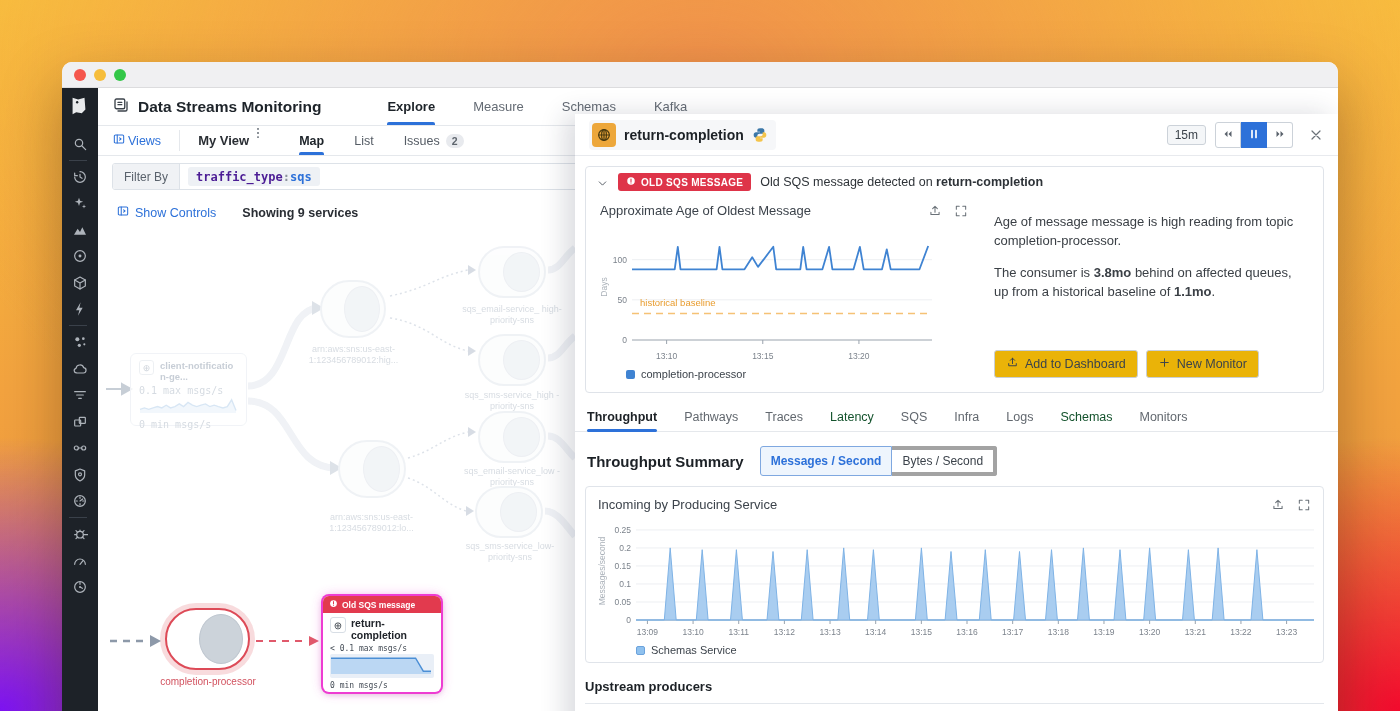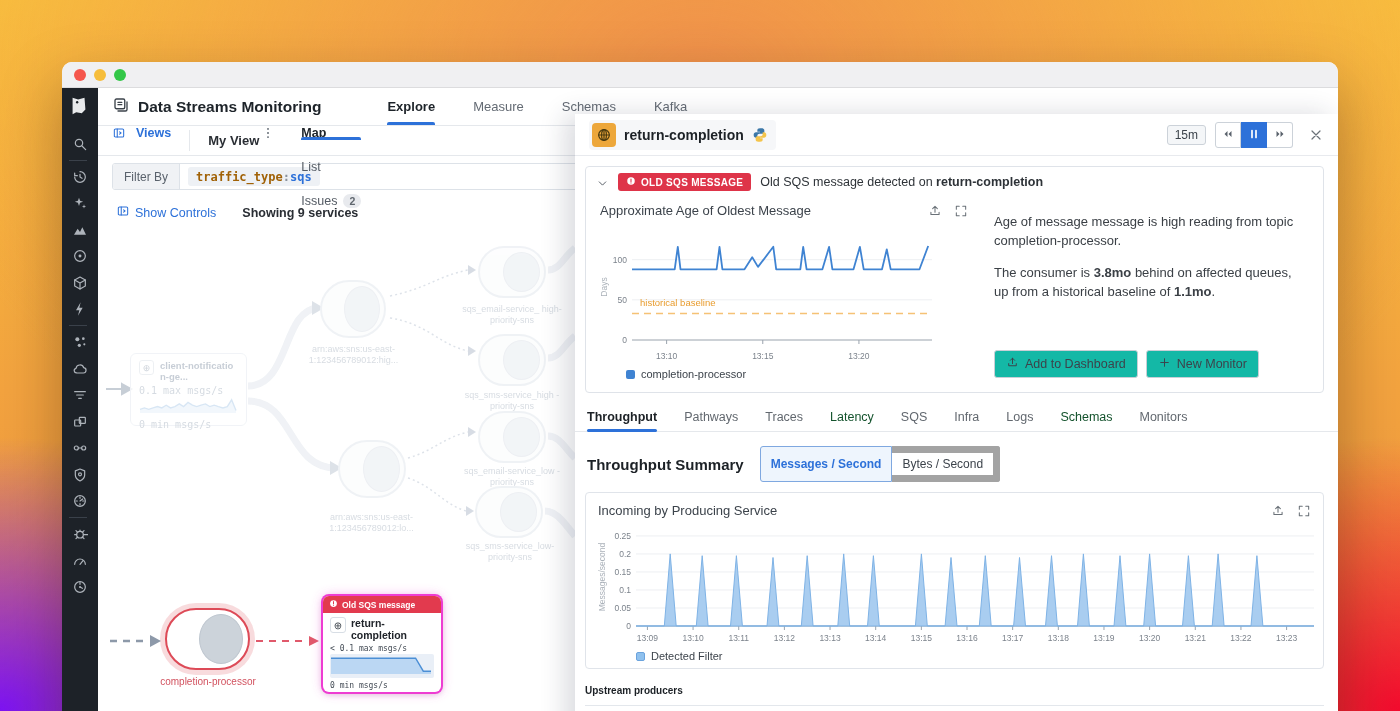--- a/index.html
+++ b/index.html
@@ -40,36 +40,36 @@
   .app-header { height:38px; display:flex; align-items:stretch; border-bottom:1px solid #e5e8ec; padding-left:14px; }
   .app-title { display:flex; align-items:center; gap:8px; font-size:15.5px; font-weight:700; color:#1d2329; }
   .app-title svg { width:18px; height:18px; color:#3c434b; }
   .app-tabs { display:flex; margin-left:66px; gap:38px; }
   .app-tab { display:flex; align-items:center; font-size:13px; color:#646b74; position:relative; cursor:pointer; white-space:nowrap; }
   .app-tab.active { color:#1d2329; font-weight:700; }
   .app-tab.active::after { content:""; position:absolute; left:0; right:0; bottom:0; height:3px; background:#2d71d9; border-radius:2px 2px 0 0; }
 
   
   .view-bar { height:30px; display:flex; align-items:stretch; border-bottom:1px solid #e5e8ec; padding-left:14px; font-size:12.5px; }
-  .views-btn { display:flex; gap:10px; color:#2d71d9; font-weight:700; cursor:pointer; }
+  .views-btn { display:flex; align-items:center; gap:2px; color:#2d71d9; font-weight:400; cursor:pointer; }
   .views-btn svg { width:14px; height:14px; }
   .vdiv { width:1px; background:#e5e8ec; margin:4px 18px; }
   .myview { display:flex; align-items:center; gap:6px; color:#2a2e34; font-weight:600; font-size:13px; cursor:pointer; }
   .kebab { color:#5a626c; width:14px; height:14px; margin-left:2px; cursor:pointer; }
-  .view-tabs { display:flex; margin-left:26px; gap:20px;flex-direction:column; }
+  .view-tabs { display:flex; margin-left:34px; gap:30px; }
   .view-tab { display:flex; align-items:center; gap:6px; color:#555c65; position:relative; cursor:pointer; }
   .view-tab.active { color:#1d2329; font-weight:700; }
   .view-tab.active::after { content:""; position:absolute; left:0; right:0; bottom:0; height:3px; background:#2d71d9; border-radius:2px 2px 0 0; }
   .badge-pill { background:#e8eaee; color:#5f666e; border-radius:8px; font-size:10.5px; padding:1px 6px; font-weight:600; }
 
   
   .filter-bar { margin:7px 14px 6px 14px; height:27px; border:1px solid #dde2e8; border-radius:3px; display:flex; align-items:stretch; background:#fff; width:1205px; }
   .filter-label { background:#f0f2f5; border-right:1px solid #dde2e8; display:flex; align-items:center; padding:0 11px; font-size:12px; color:#5a626c; border-radius:2px 0 0 2px; }
   .filter-token { display:flex; align-items:center; margin:3px 0 3px 8px; padding:0 8px; background:#eef1f5; border-radius:3px; font-family:"DejaVu Sans Mono", monospace; font-size:12px; }
-  .ft-key { color:#a16207; font-weight:700; } .ft-colon { color:#8a929c; font-weight:700; } .ft-val { color:#2d71d9; font-weight:700; }
+  .ft-key { color:#4c1d95; font-weight:700; } .ft-colon { color:#8a929c; font-weight:700; } .ft-val { color:#2d71d9; font-weight:700; }
 
   
   .map-area { position:relative; height:570px; width:477px; overflow:visible; }
   .map-controls { display:flex; align-items:center; gap:26px; padding:8px 0 0 18px; font-size:12.5px; }
   .show-controls { display:flex; align-items:center; gap:5px; color:#2d71d9; font-weight:400; cursor:pointer; }
   .show-controls svg { width:14px; height:14px; }
   .showing { color:#2a2e34; font-weight:700; }
   .map-canvas { position:absolute; left:0; top:0; width:477px; height:570px; }
   .fadegroup { position:absolute; inset:0; opacity:.55; }
   .edges { position:absolute; inset:0; width:477px; height:570px; }
@@ -133,39 +133,39 @@
   .chart-title-row { display:flex; align-items:center; padding:4px 2px 2px; }
   .chart-title { font-size:13px; color:#3c434b; }
   .chart-icons { margin-left:auto; display:flex; gap:12px; color:#6a7178; }
   .chart-icons span { width:14px; height:14px; cursor:pointer; display:inline-flex; }
   .chart-icons svg { width:14px; height:14px; }
   .legend { display:flex; align-items:center; gap:6px; font-size:11px; color:#3c434b; padding:2px 0 0 28px; }
   .legend .sw { width:9px; height:9px; border-radius:2px; }
   .text-col { flex:1; padding:14px 4px 0 24px; display:flex; flex-direction:column; }
   .text-col p { font-size:13px; color:#3b4046; line-height:1.45; margin-bottom:13px; }
   .action-row { margin-top:auto; display:flex; gap:8px; padding-bottom:2px; }
-  .act-btn { display:flex; align-items:center; gap:6px; border:1px solid #c9cfd6; border-radius:3px; background:#14b8a6; padding:5px 11px; font-size:12.5px; color:#3c434b; cursor:pointer; font-family:inherit; }
+  .act-btn { display:flex; align-items:center; gap:6px; border:1px solid #c9cfd6; border-radius:3px; background:#eab308; padding:5px 11px; font-size:12.5px; color:#3c434b; cursor:pointer; font-family:inherit; }
   .act-btn svg { width:13px; height:13px; }
 
   .panel-tabs { display:flex; gap:27px; padding:0 12px; border-bottom:1px solid #e5e8ec; margin-top:10px; height:29px; }
   .ptab { font-size:12.5px; color:#62686f; position:relative; display:flex; align-items:center; cursor:pointer; }
   .ptab.active { color:#1c2126; font-weight:700; }
   .ptab.active::after { content:""; position:absolute; left:0; right:0; bottom:-1px; height:3px; background:#2d71d9; border-radius:2px; }
   .ptab.muted { color:#14532d; }
 
   .summary-row { display:flex; align-items:center; gap:16px; padding:14px 14px 10px 12px; }
   .summary-title { font-size:15px; font-weight:700; color:#1c2126; }
   .toggle-group { display:flex; }
-  .tg-btn { font-size:12px; padding:4px 10px; border:7px solid #a3a3a3; background:#fff; color:#3c434b; cursor:pointer; font-family:inherit; }
+  .tg-btn { font-size:12px; padding:4px 10px; border:4px solid #a3a3a3; background:#fff; color:#3c434b; cursor:pointer; font-family:inherit; }
   .tg-btn:first-child { border-radius:3px 0 0 3px; }
   .tg-btn:last-child { border-radius:0 3px 3px 0; border-left:none; }
   .tg-btn.active { color:#2d71d9; border:1px solid #7fa8e0; background:#eef5fd; font-weight:700; }
 
   .chart2-card { margin:0 14px 0 10px; border:1px solid #e0e4ea; border-radius:4px; padding:6px 10px 6px; }
-  .upstream-title { font-size:10px; font-weight:700; color:#1c2126; margin:16px 14px 9px 10px; }
+  .upstream-title { font-size:13px; font-weight:700; color:#1c2126; margin:16px 14px 9px 10px; }
   .up-table-head { margin:0 14px 0 10px; border-top:1px solid #e3e7ec; border-bottom:1px solid #e3e7ec; display:grid;
                    grid-template-columns:175px 105px 205px 170px 1fr; padding:6px 6px; font-size:10px; font-weight:700;
                    letter-spacing:.4px; color:#3b4046; align-items:center; }
   .up-col { display:flex; align-items:center; gap:4px; }
   .up-col.right { justify-content:flex-end; }
   .up-col svg { width:11px; height:11px; color:#3b4046; }
 
   .tick { font-size:8.5px; fill:#7c838c; font-family:"Liberation Sans", sans-serif; }
   .ylab { font-size:8.5px; fill:#aab1b9; font-family:"Liberation Sans", sans-serif; }
   .bl { font-size:9.5px; fill:#e89c2e; font-family:"Liberation Sans", sans-serif; }
@@ -715,21 +715,21 @@
                 <text x="599.2929292929292" y="121" text-anchor="middle" class="tick">13:21</text>
                 <line x1="644.9494949494949" x2="644.9494949494949" y1="106" y2="110" stroke="#9aa3ad"></line>
                 <text x="644.9494949494949" y="121" text-anchor="middle" class="tick">13:22</text>
                 <line x1="690.6060606060606" x2="690.6060606060606" y1="106" y2="110" stroke="#9aa3ad"></line>
                 <text x="690.6060606060606" y="121" text-anchor="middle" class="tick">13:23</text>
                 <path d="M40,106L68.3,106L74.2,33.9L80.2,106L100.3,106L106.2,35.7L112.1,106L134.5,106L140.4,35.7L146.4,106L171.0,106L177.0,37.5L182.9,106L205.3,106L211.2,35.7L217.1,106L241.8,106L247.7,33.9L253.7,106L271.5,106L277.4,35.7L283.3,106L319.4,106L325.4,33.9L331.3,106L349.1,106L355.0,37.5L361.0,106L383.3,106L389.3,35.7L395.2,106L417.6,106L423.5,37.5L429.5,106L449.5,106L455.5,35.7L461.4,106L481.5,106L487.4,33.9L493.4,106L518.0,106L524.0,35.7L529.9,106L547.7,106L553.6,33.9L559.6,106L586.5,106L592.4,35.7L598.4,106L616.2,106L622.1,33.9L628.1,106L655.0,106L660.9,35.7L666.9,106L718,106Z" fill="#a9cdf0" stroke="#7fb3e6" stroke-width="1"></path>
                 <text class="ylab" transform="translate(9,57) rotate(-90)" text-anchor="middle">Messages/second</text>
               </svg></div>
           <div class="legend" style="padding-left:40px">
             <span class="sw" style="background:#8fc1ee;border:1px solid #6ba3dd"></span>
-            <span>Detected Filter</span>
+            <span>Schemas Service</span>
           </div>
         </div>
 
         <div class="upstream-title">Upstream producers</div>
         <div class="up-table-head" id="up-table-head">
             <div class="up-col">
               <span>SERVICE</span>
             </div>
             <div class="up-col">
               <span>TEAM</span>

